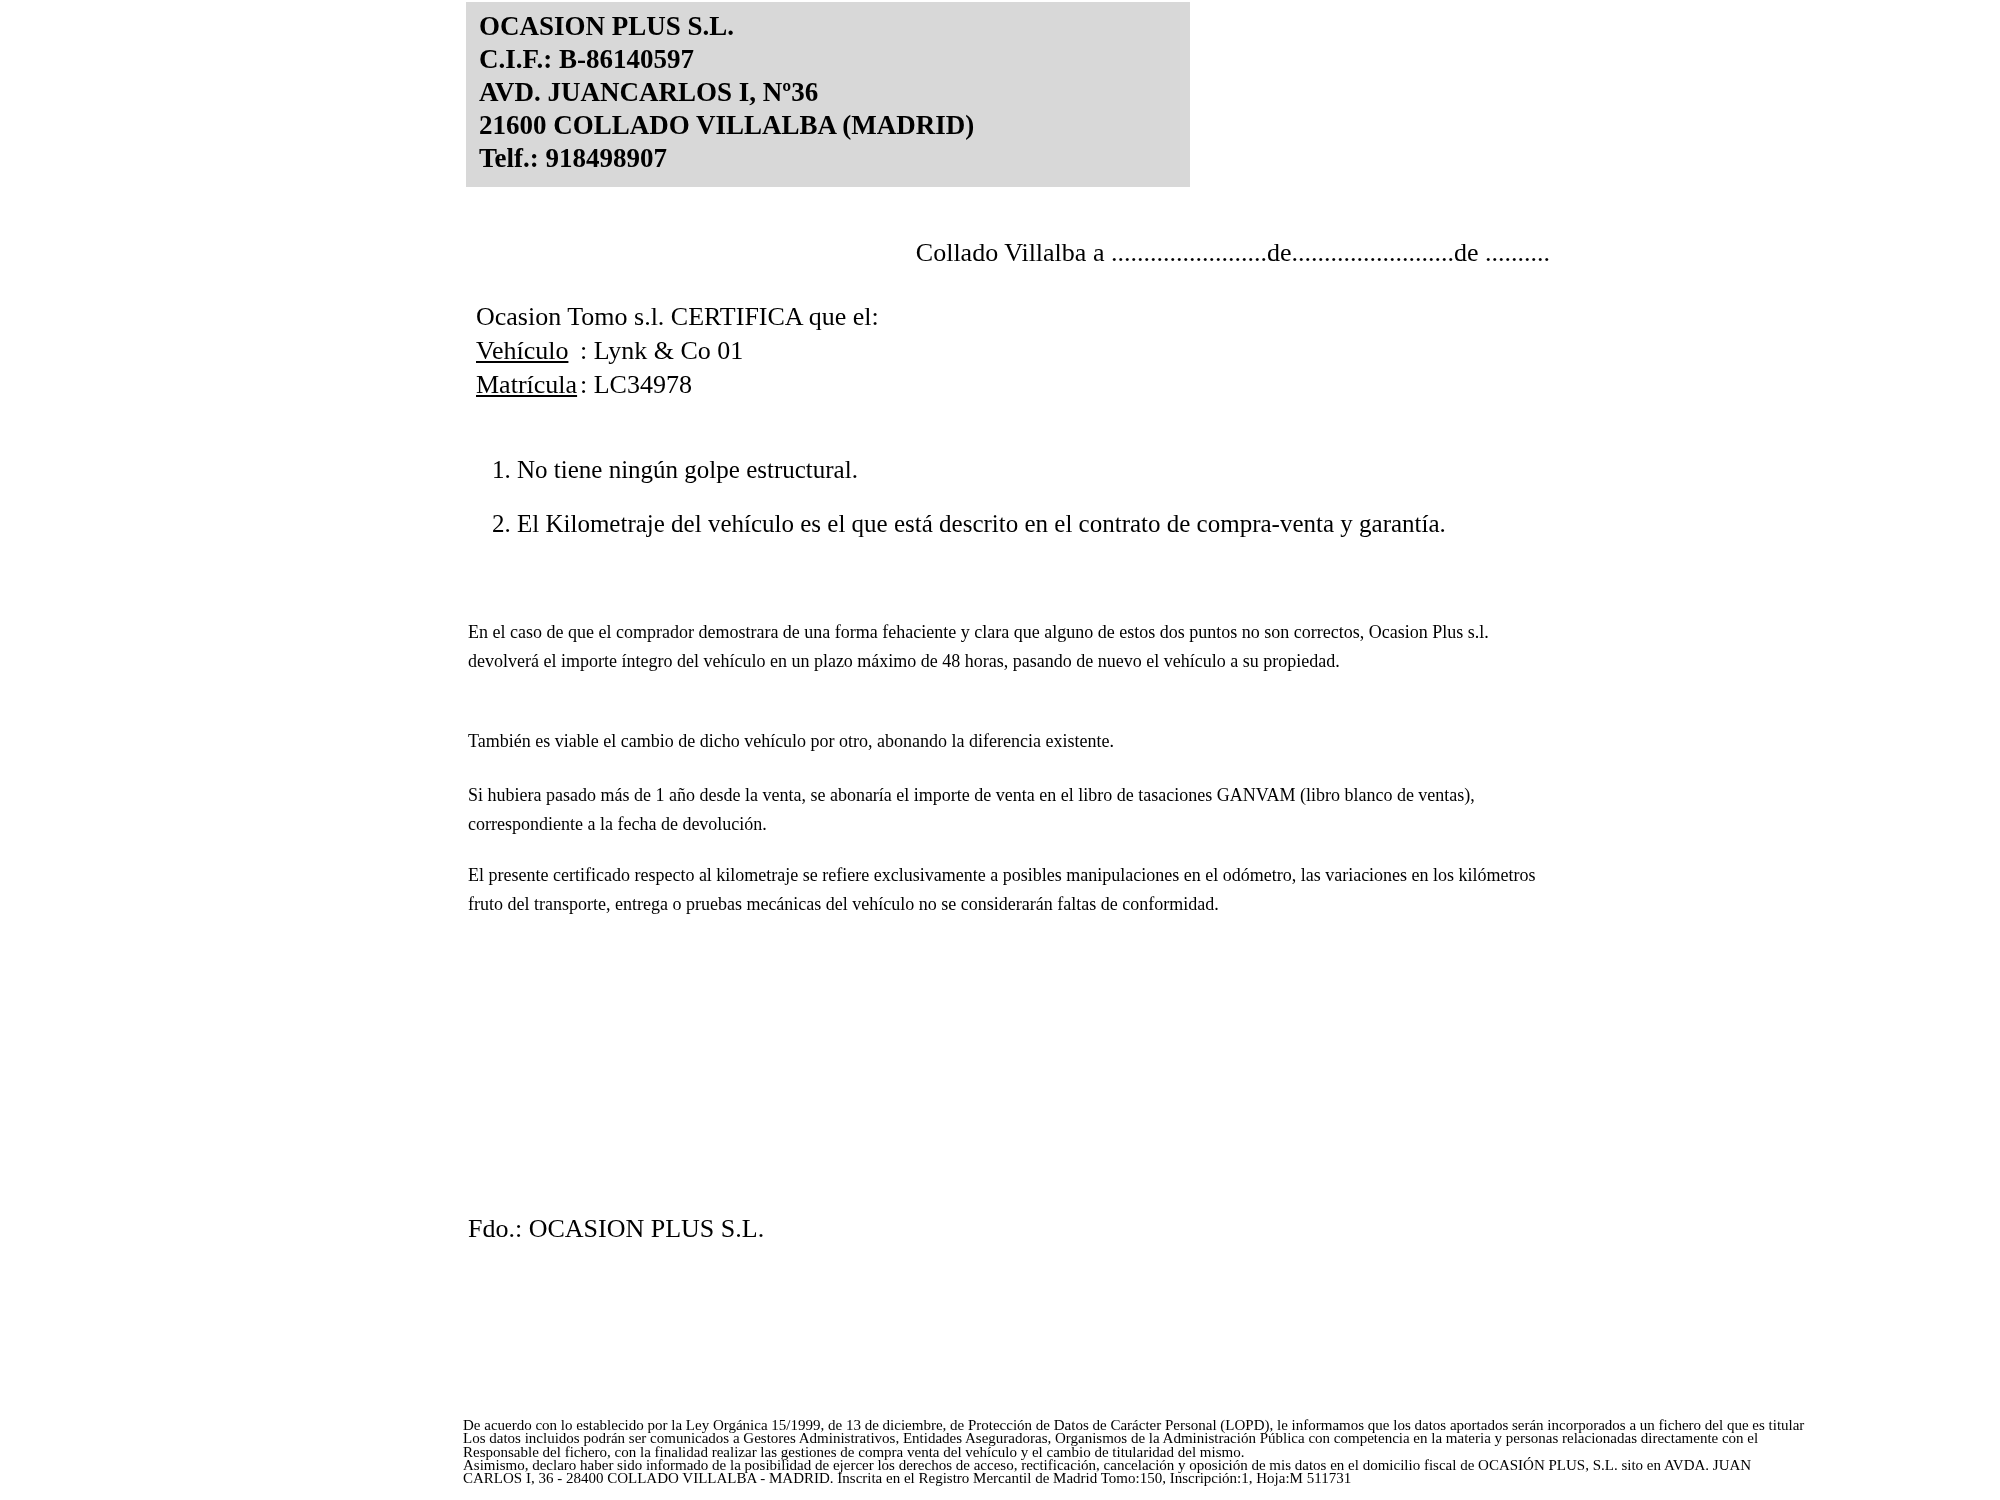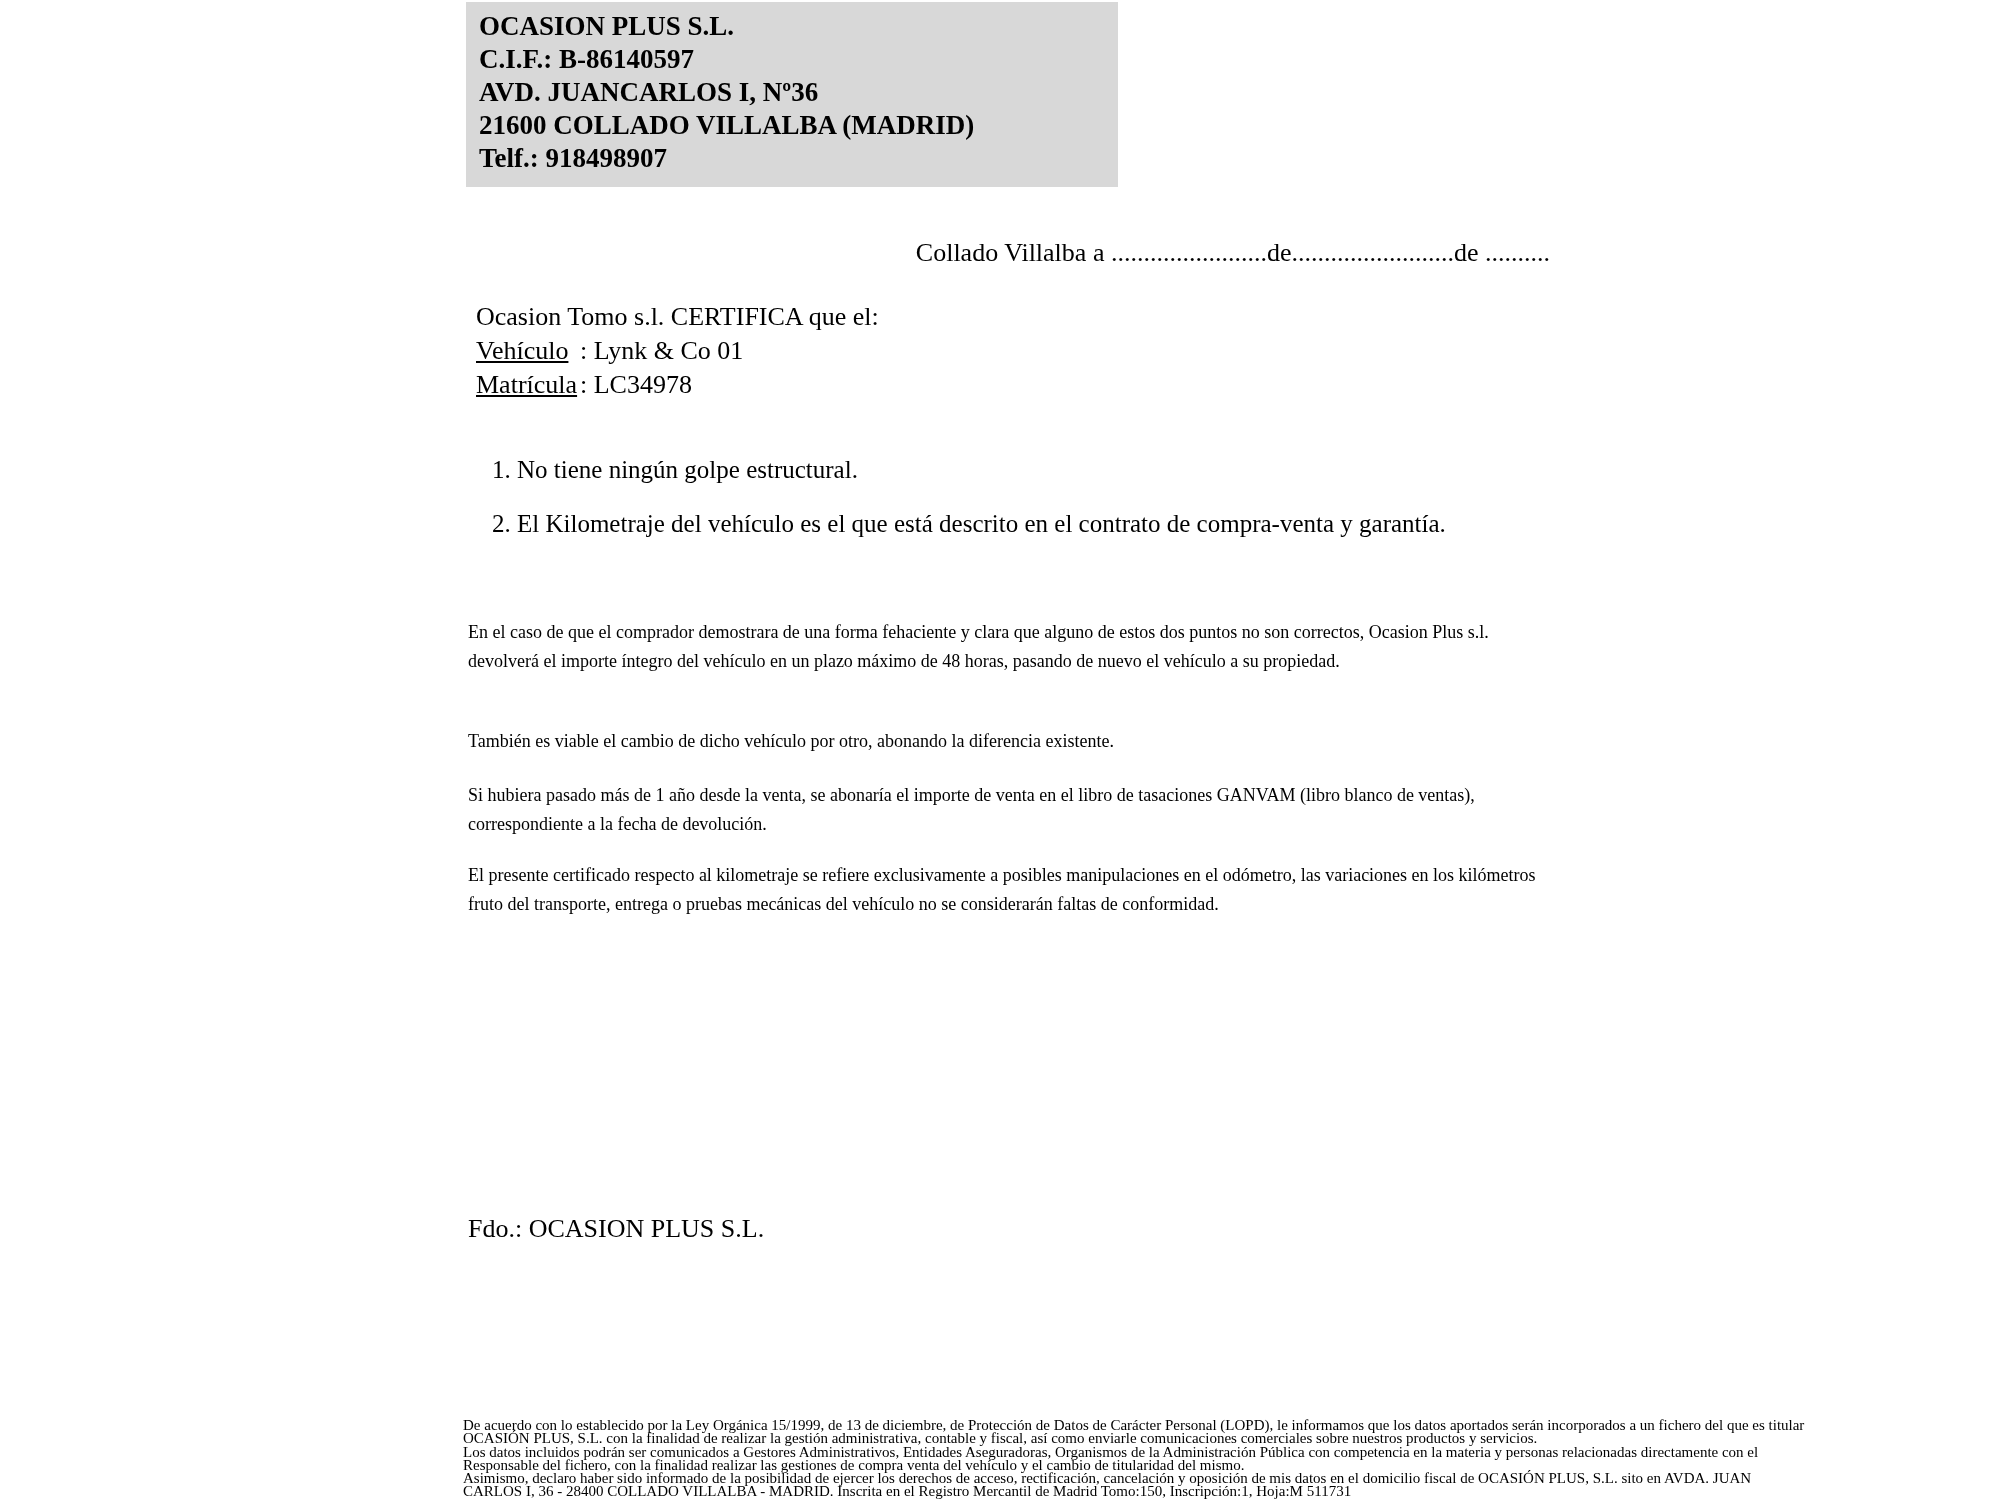--- a/index.html
+++ b/index.html
@@ -13,21 +13,21 @@
   .page {
     position: absolute;
     left: 0; top: 0;
     width: 2000px; height: 1500px;
     background: #ffffff;
     overflow: hidden;
   }
   .header-box {
     position: absolute;
     left: 466px; top: 2px;
-    width: 652px;
+    width: 724px;
     background: #d8d8d8;
     padding: 8px 0 12px 13px;
   }
   .header-box .hline {
     font-weight: bold;
     font-size: 27px;
     line-height: 33px;
     white-space: nowrap;
   }
   .date-line {
@@ -110,20 +110,19 @@
 
   <div class="para para-1">En el caso de que el comprador demostrara de una forma fehaciente y clara que alguno de estos dos puntos no son correctos, Ocasion Plus s.l. devolverá el importe íntegro del vehículo en un plazo máximo de 48 horas, pasando de nuevo el vehículo a su propiedad.</div>
   <div class="para para-2">También es viable el cambio de dicho vehículo por otro, abonando la diferencia existente.</div>
   <div class="para para-3">Si hubiera pasado más de 1 año desde la venta, se abonaría el importe de venta en el libro de tasaciones GANVAM (libro blanco de ventas), correspondiente a la fecha de devolución.</div>
   <div class="para para-4">El presente certificado respecto al kilometraje se refiere exclusivamente a posibles manipulaciones en el odómetro, las variaciones en los kilómetros fruto del transporte, entrega o pruebas mecánicas del vehículo no se considerarán faltas de conformidad.</div>
 
   <div class="signature">Fdo.: OCASION PLUS S.L.</div>
 
   <div class="legal">
     <div class="lline">De acuerdo con lo establecido por la Ley Orgánica 15/1999, de 13 de diciembre, de Protección de Datos de Carácter Personal (LOPD), le informamos que los datos aportados serán incorporados a un fichero del que es titular</div>
-    <div class="lline">OCASIÓN PLUS, S.L. con la finalidad de realizar la gestión administrativa, contable y fiscal, así como enviarle comunicaciones comerciales sobre nuestros productos y servicios.</div>
     <div class="lline">Los datos incluidos podrán ser comunicados a Gestores Administrativos, Entidades Aseguradoras, Organismos de la Administración Pública con competencia en la materia y personas relacionadas directamente con el</div>
     <div class="lline">Responsable del fichero, con la finalidad realizar las gestiones de compra venta del vehículo y el cambio de titularidad del mismo.</div>
     <div class="lline">Asimismo, declaro haber sido informado de la posibilidad de ejercer los derechos de acceso, rectificación, cancelación y oposición de mis datos en el domicilio fiscal de OCASIÓN PLUS, S.L. sito en AVDA. JUAN</div>
     <div class="lline">CARLOS I, 36 - 28400 COLLADO VILLALBA - MADRID. Inscrita en el Registro Mercantil de Madrid Tomo:150, Inscripción:1, Hoja:M 511731</div>
   </div>
 
 </div>
 
 </body></html>

